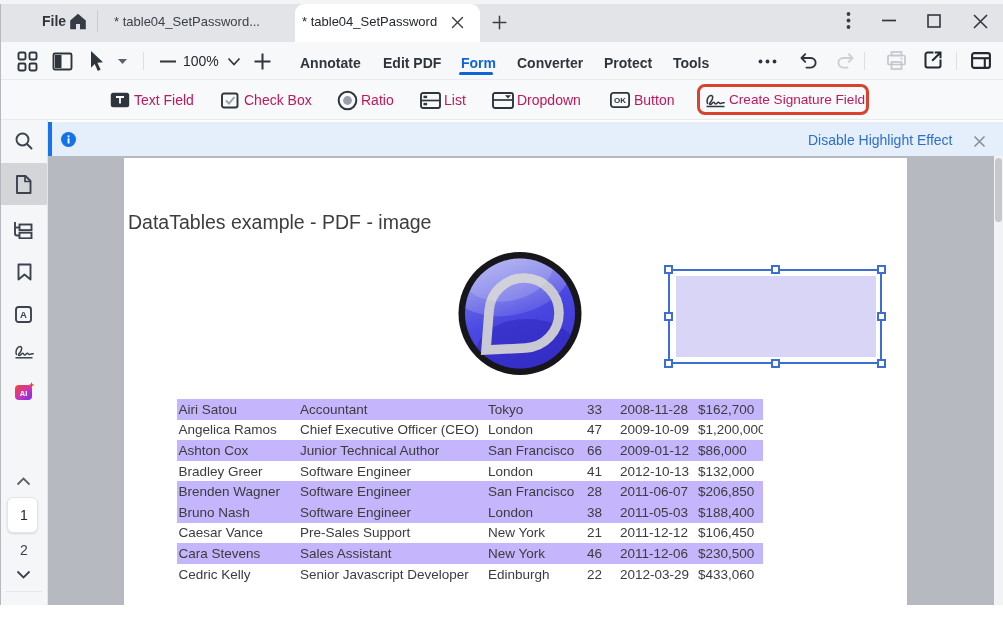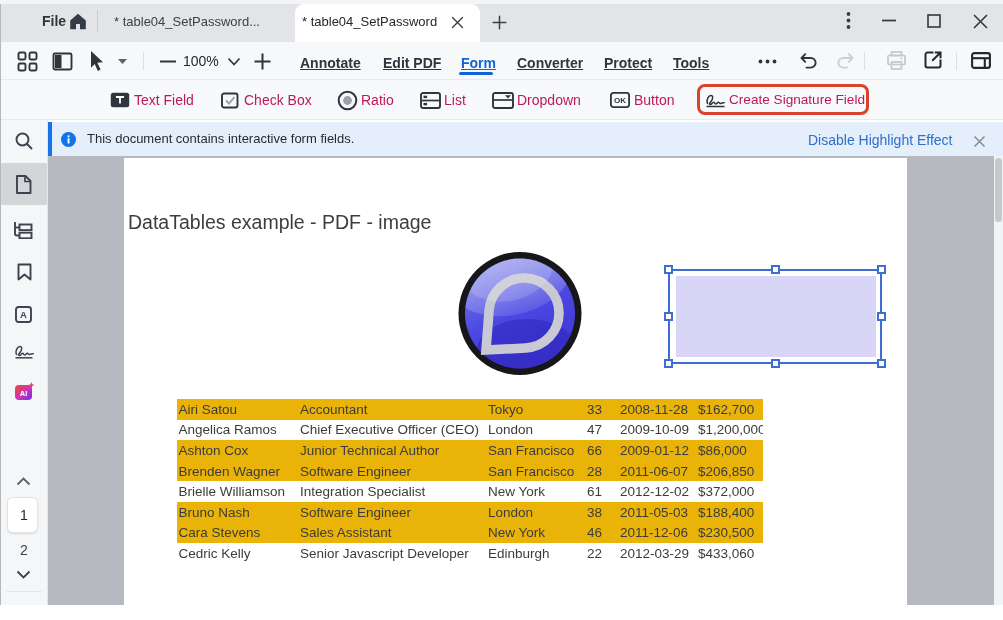--- a/index.html
+++ b/index.html
@@ -10,21 +10,21 @@
 
 
 #titlebar { position:absolute; left:0; top:0; width:1003px; height:42px; background:#e2e4e7; }
 #file { position:absolute; left:43px; top:13px; font-size:14px; font-weight:700; color:#30353c; }
 #tabdiv { position:absolute; left:97px; top:10px; width:1px; height:22px; background:#c9ccd1; }
 #tab1text { position:absolute; left:114px; top:14px; font-size:13px; color:#3c4149; }
 #activetab { position:absolute; left:295px; top:4px; width:185px; height:38px; background:#ffffff; border-radius:9px 9px 0 0; }
 #tab2text { position:absolute; left:302px; top:14px; font-size:13px; color:#23272e; }
 
 #toolbar1 { position:absolute; left:0; top:42px; width:1003px; height:38px; background:#f7f8fa; border-bottom:1px solid #e8eaec; }
-.menu { position:absolute; top:12px; font-size:14px; font-weight:600; color:#2f353d;text-decoration:underline; }
+.menu { position:absolute; top:12px; font-size:14px; font-weight:600; color:#2f353d; }
 #formtab { color:#1164d8; }
 #formline { position:absolute; left:459px; top:72px; width:34px; height:3px; background:#1164d8; border-radius:2px; }
 #zoomtxt { position:absolute; left:183px; top:53px; font-size:14px; color:#23272e; }
 
 #toolbar2 { position:absolute; left:0; top:80px; width:1003px; height:40px; background:#f8f9fb; border-bottom:1px solid #e8eaec; }
 .t2label { position:absolute; top:92px; font-size:14px; color:#be185d; }
 #redbox { position:absolute; left:697px; top:84px; width:172px; height:31px; border:3px solid #d9432e; border-radius:8px; }
 
 #sidebar { position:absolute; left:0; top:120px; width:48px; height:500px; background:#f5f6f7; border-right:1px solid #e4e6e8; }
 #selbg { position:absolute; left:0; top:43px; width:47px; height:42px; background:#d3d5d8; }
@@ -50,21 +50,21 @@
 
 #dtable { position:absolute; left:177px; top:399px; width:586px; border-collapse:collapse; table-layout:fixed; font-size:13.5px; color:#3c3c3c; }
 #dtable th { background:#2d3e50; color:#ffffff; font-size:13.5px; font-weight:700; height:22px; text-align:center; padding:0; }
 #dtable td { height:20.6px; padding:0 0 0 3px; white-space:nowrap; overflow:hidden; }
 #dtable td:first-child { padding-left:1.5px; }
 #dtable td.a { padding-left:7px; }
 #dtable th.n { padding-right:6px; }
 #dtable th.p { padding-right:4px; }
 #dtable th.a { padding-right:8px; }
 #dtable th.s { padding-right:6px; }
-#dtable tr.g td { background:#eab308; }
+#dtable tr.g td { background:#c4b5fd; }
 </style>
 </head>
 <body>
 <div id="win">
 
 <div id="titlebar"></div>
 <div class="abs" style="left:0;top:0;width:1003px;height:4px;background:#f3f4f6"></div>
 <div class="abs" style="left:0;top:4px;width:1px;height:616px;background:#b5b8bc;z-index:90"></div>
 <div class="abs" style="left:0;top:619px;width:1003px;height:1px;background:#bfc2c5;z-index:90"></div>
 <div id="file" style="left:42px">File</div>
@@ -261,21 +261,20 @@
 <div id="scrolltrack"></div>
 <div id="scrollthumb"></div>
 
 <div id="infobar"></div>
 <div id="infoaccent"></div>
 <svg class="abs" style="left:61px;top:132px" width="15" height="15" viewBox="0 0 15 15">
       <circle cx="7.5" cy="7.5" r="7.5" fill="#1273e6"></circle>
       <rect x="6.6" y="6.3" width="1.9" height="5.2" fill="#ffffff"></rect>
       <rect x="6.6" y="3.4" width="1.9" height="1.9" fill="#ffffff"></rect>
     </svg>
-<div id="infotext">This document contains interactive form fields.</div>
 <div id="infolink">Disable Highlight Effect</div>
 <svg class="abs" style="left:973px;top:135px" width="13" height="13" viewBox="0 0 13 13">
       <path d="M1.5 1.5 L11.5 11.5 M11.5 1.5 L1.5 11.5" stroke="#868b92" stroke-width="1.5"></path>
     </svg>
 
 <div id="doctitle">DataTables example - PDF - image</div>
 
 <svg class="abs" style="left:455px;top:249px" width="131" height="131" viewBox="0 0 131 131">
   <defs>
     <linearGradient id="ballg" x1="0.25" y1="0" x2="0.7" y2="1">
@@ -341,44 +340,52 @@
           <td>$1,200,000</td>
         </tr>
   <tr class="g">
           <td>Ashton Cox</td>
           <td>Junior Technical Author</td>
           <td>San Francisco</td>
           <td class="a">66</td>
           <td>2009-01-12</td>
           <td>$86,000</td>
         </tr>
+  <tr>
+          <td>Bradley Greer</td>
+          <td>Software Engineer</td>
+          <td>London</td>
+          <td class="a">41</td>
+          <td>2012-10-13</td>
+          <td>$132,000</td>
+        </tr>
   <tr class="g">
           <td>Brenden Wagner</td>
           <td>Software Engineer</td>
           <td>San Francisco</td>
           <td class="a">28</td>
           <td>2011-06-07</td>
           <td>$206,850</td>
         </tr>
-  <tr>
-          <td>Brielle Williamson</td>
-          <td>Integration Specialist</td>
-          <td>New York</td>
-          <td class="a">61</td>
-          <td>2012-12-02</td>
-          <td>$372,000</td>
-        </tr>
   <tr class="g">
           <td>Bruno Nash</td>
           <td>Software Engineer</td>
           <td>London</td>
           <td class="a">38</td>
           <td>2011-05-03</td>
           <td>$188,400</td>
         </tr>
+  <tr>
+          <td>Caesar Vance</td>
+          <td>Pre-Sales Support</td>
+          <td>New York</td>
+          <td class="a">21</td>
+          <td>2011-12-12</td>
+          <td>$106,450</td>
+        </tr>
   <tr class="g">
           <td>Cara Stevens</td>
           <td>Sales Assistant</td>
           <td>New York</td>
           <td class="a">46</td>
           <td>2011-12-06</td>
           <td>$230,500</td>
         </tr>
   <tr>
           <td>Cedric Kelly</td>

